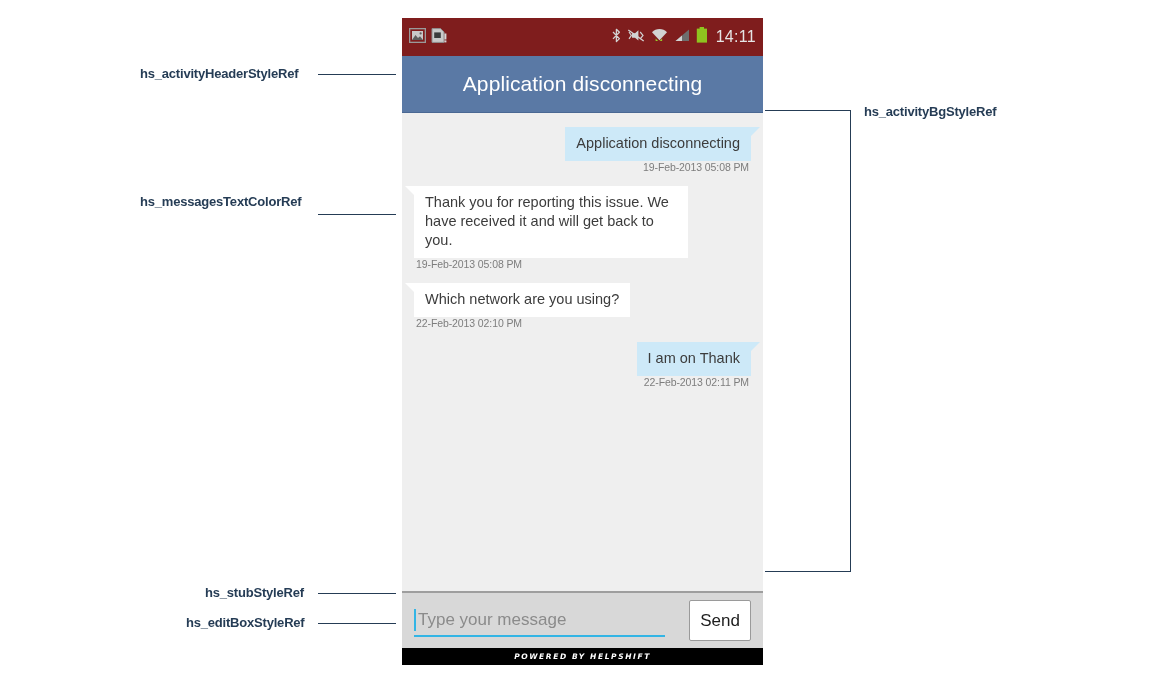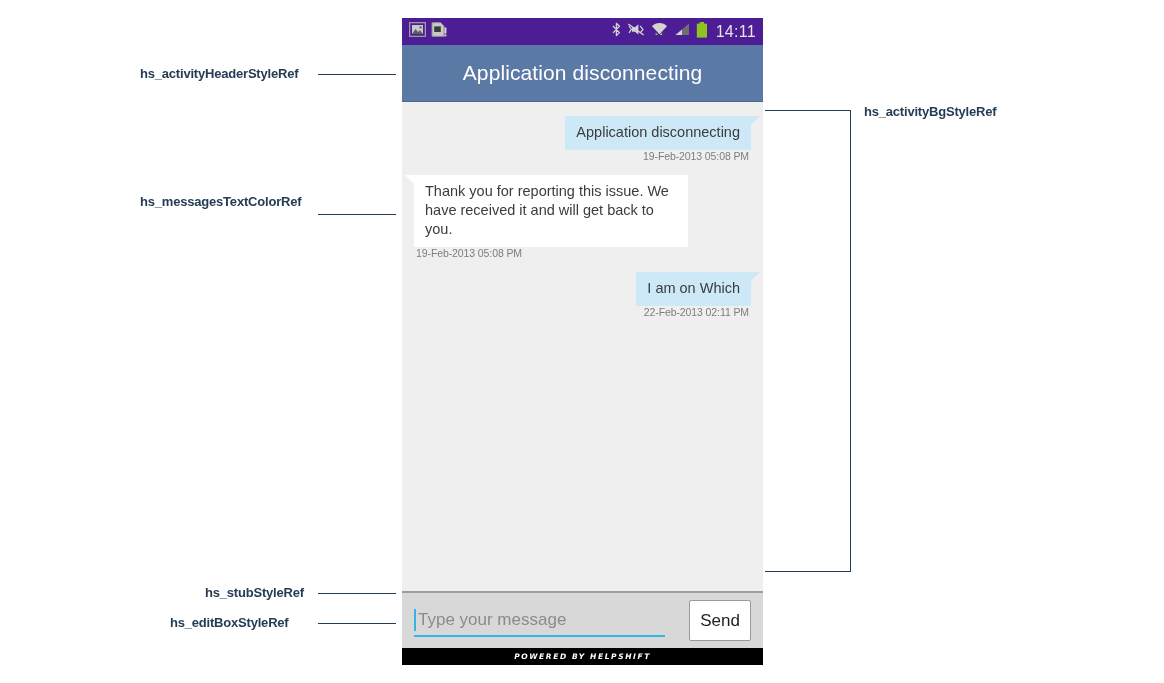--- a/index.html
+++ b/index.html
@@ -45,22 +45,22 @@
     width: 361px;
     height: 647px;
     background: #efefef;
     display: flex;
     flex-direction: column;
     overflow: hidden;
   }
 
   
   .statusbar {
-    height: 27px;
-    background: #4c1d95;
+    height: 38px;
+    background: #7f1d1d;
     display: flex;
     align-items: center;
     padding: 0 7px;
     flex: none;
   }
   .sb-left { display: flex; align-items: center; gap: 5px; }
   .sb-right { margin-left: auto; display: flex; align-items: center; gap: 6px; }
   .sb-clock {
     color: #e6e6e6;
     font-size: 16px;
@@ -211,21 +211,21 @@
 
 <div class="annot-label" style="left:140px; top:66px;">hs_activityHeaderStyleRef</div>
 <div class="leader" style="left:318px; top:74px; width:78px;"></div>
 
 <div class="annot-label" style="left:140px; top:194px;">hs_messagesTextColorRef</div>
 <div class="leader" style="left:318px; top:214px; width:78px;"></div>
 
 <div class="annot-label" style="left:205px; top:585px;">hs_stubStyleRef</div>
 <div class="leader" style="left:318px; top:593px; width:78px;"></div>
 
-<div class="annot-label" style="left:170px; top:615px;">hs_editBoxStyleRef</div>
+<div class="annot-label" style="left:186px; top:615px;">hs_editBoxStyleRef</div>
 <div class="leader" style="left:318px; top:623px; width:78px;"></div>
 
 <div class="bracket" style="left:765px; top:110px; width:85px; height:460px;"></div>
 <div class="annot-label" style="left:864px; top:104px;">hs_activityBgStyleRef</div>
 
 <div class="device">
 
   <div class="statusbar">
     <div class="sb-left">
       <span class="sb-ico">
@@ -291,23 +291,27 @@
     <div class="msg-row out">
       <div class="bubble out">Application disconnecting</div>
       <div class="stamp">19-Feb-2013 05:08 PM</div>
     </div>
 
     <div class="msg-row in">
       <div class="bubble in" style="max-width:252px;">Thank you for reporting this issue. We have received it and will get back to you.</div>
       <div class="stamp">19-Feb-2013 05:08 PM</div>
     </div>
 
+    <div class="msg-row in">
+      <div class="bubble in">Which network are you using?</div>
+      <div class="stamp">22-Feb-2013 02:10 PM</div>
+    </div>
 
     <div class="msg-row out">
-      <div class="bubble out">I am on Which</div>
+      <div class="bubble out">I am on Thank</div>
       <div class="stamp">22-Feb-2013 02:11 PM</div>
     </div>
 
   </div>
 
   <div class="composer-top-rule"></div>
   <div class="composer">
     <div class="entry">
       <div class="caret"></div>
       <div class="entry-ph">Type your message</div>

